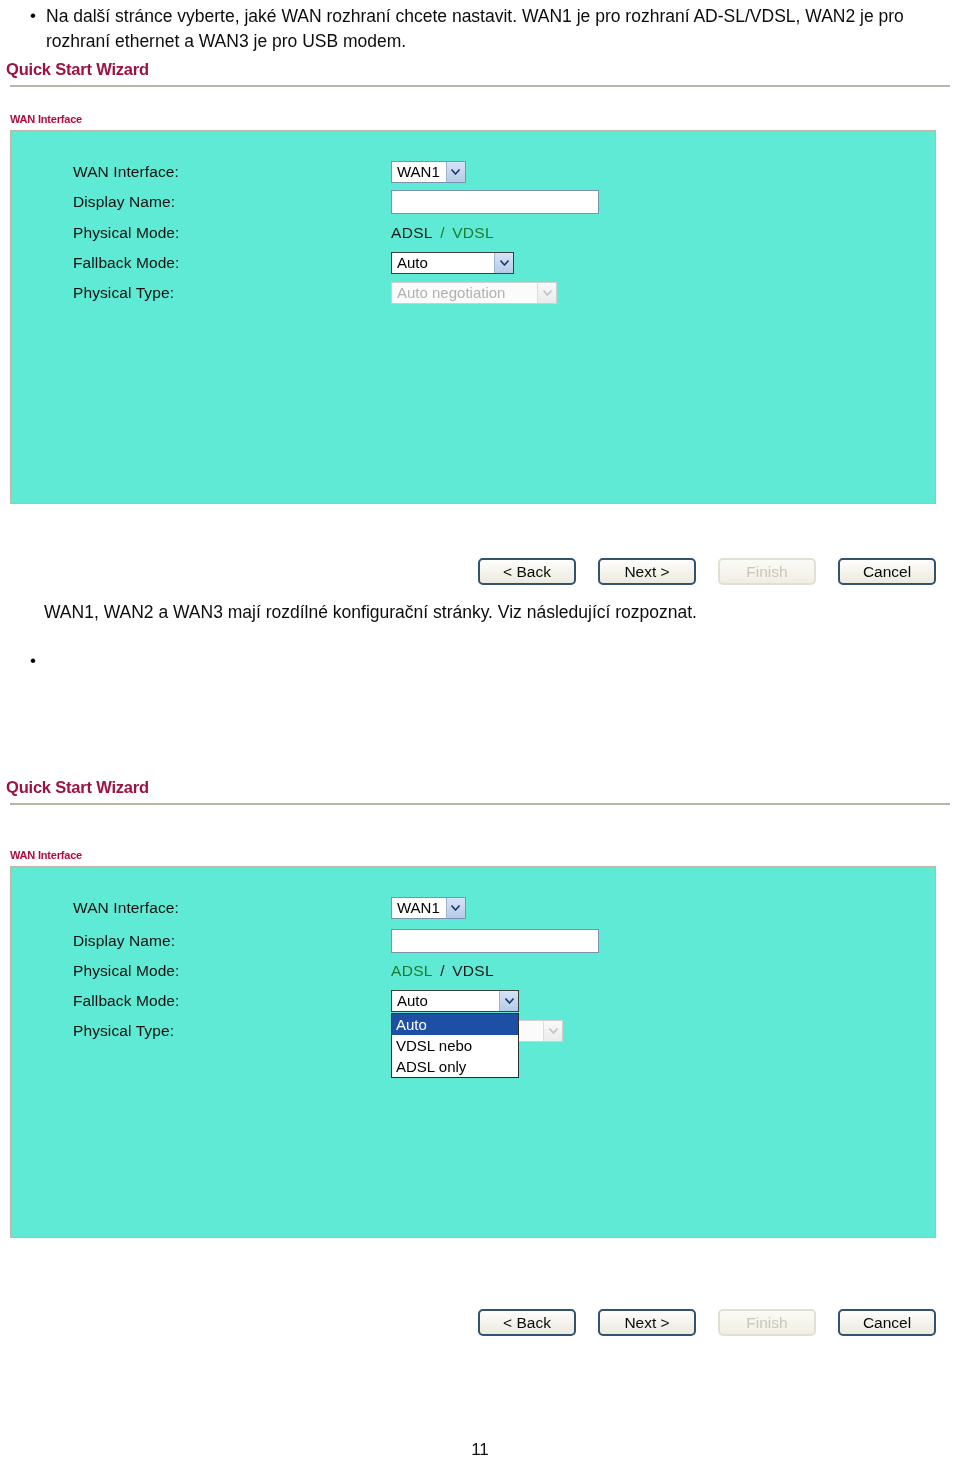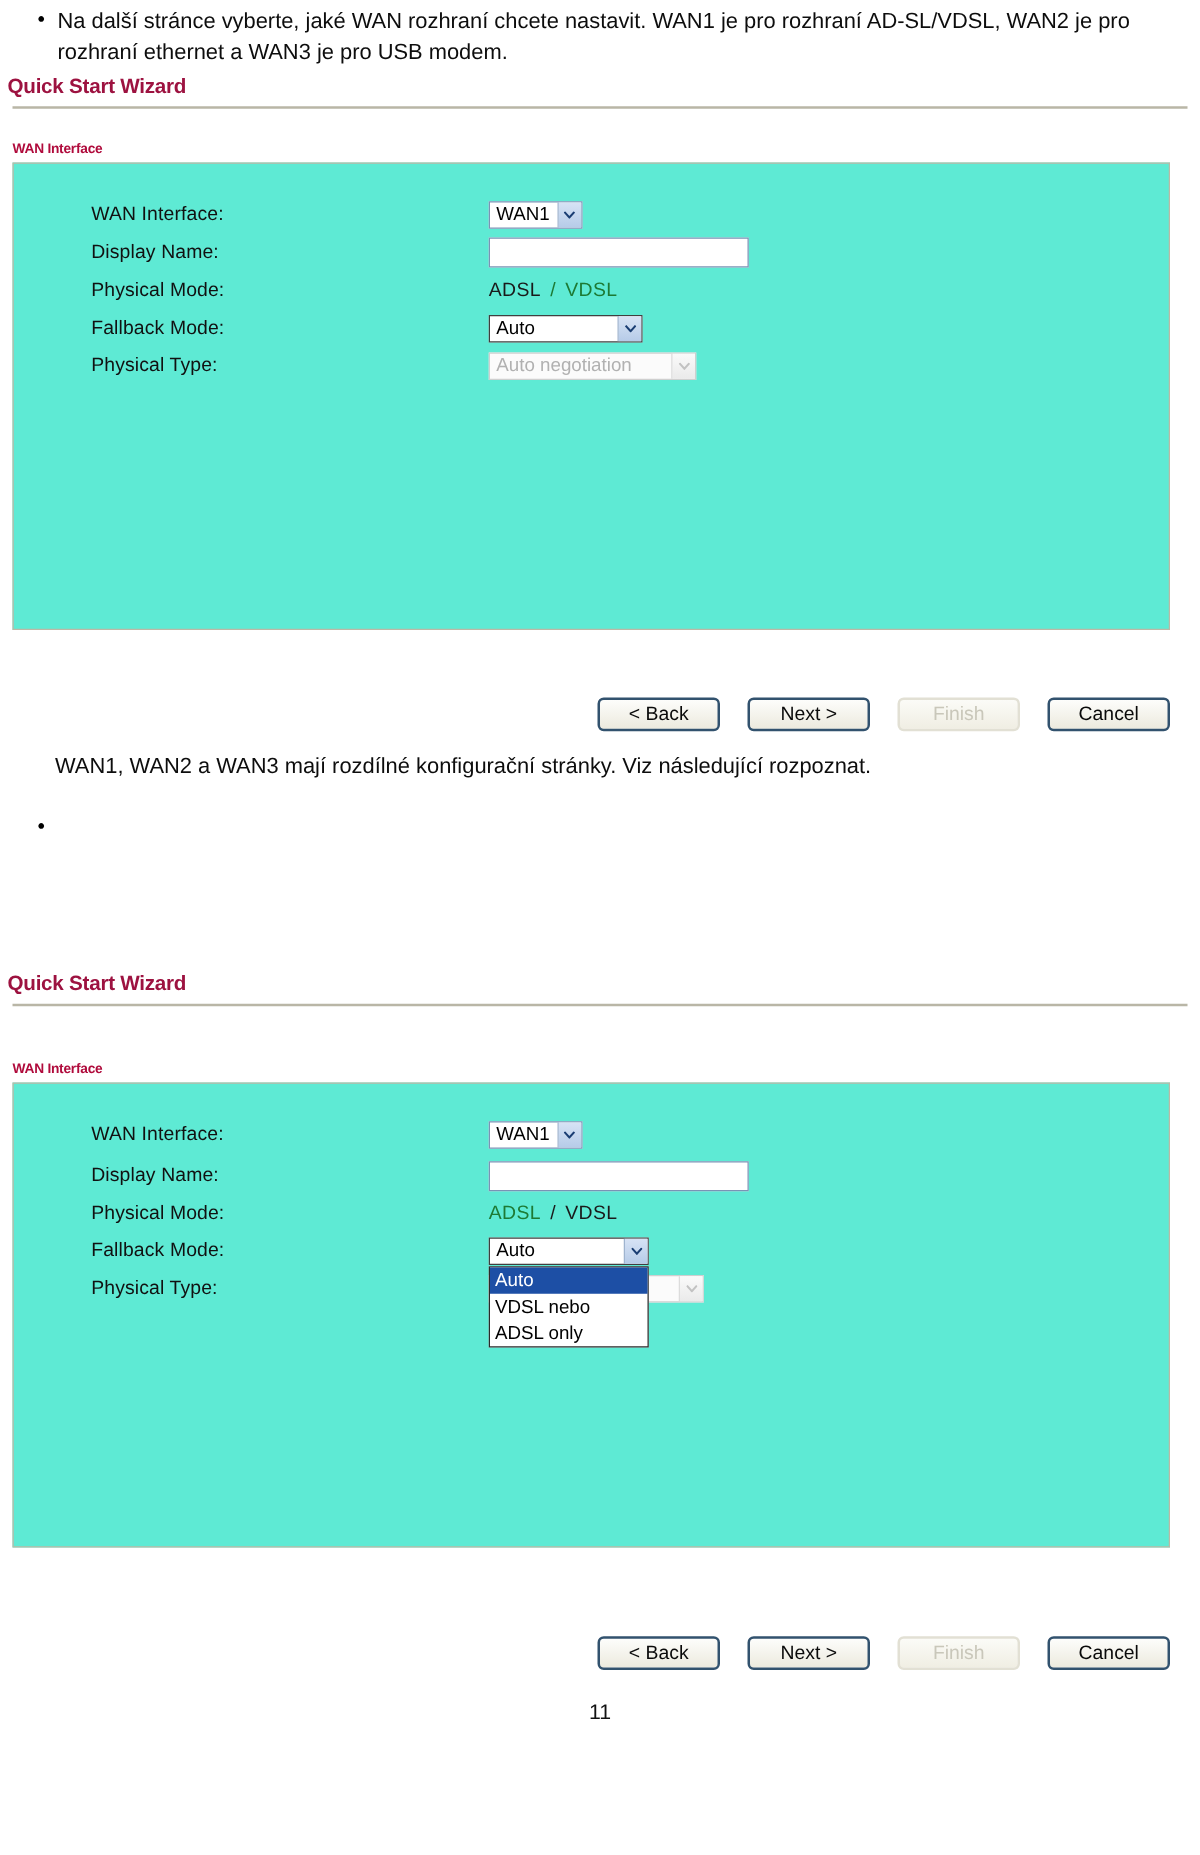--- a/index.html
+++ b/index.html
@@ -363,13 +363,13 @@
   </div>
 
   <div class="btn-row" style="padding-top:27px; gap:22px;">
     <div class="wbtn">&lt; Back</div>
     <div class="wbtn">Next &gt;</div>
     <div class="wbtn off">Finish</div>
     <div class="wbtn">Cancel</div>
   </div>
 </div>
 
-<div class="page-num" style="top:1360px;">11</div>
+<div class="page-num" style="top:1440px;">11</div>
 
 </body></html>

